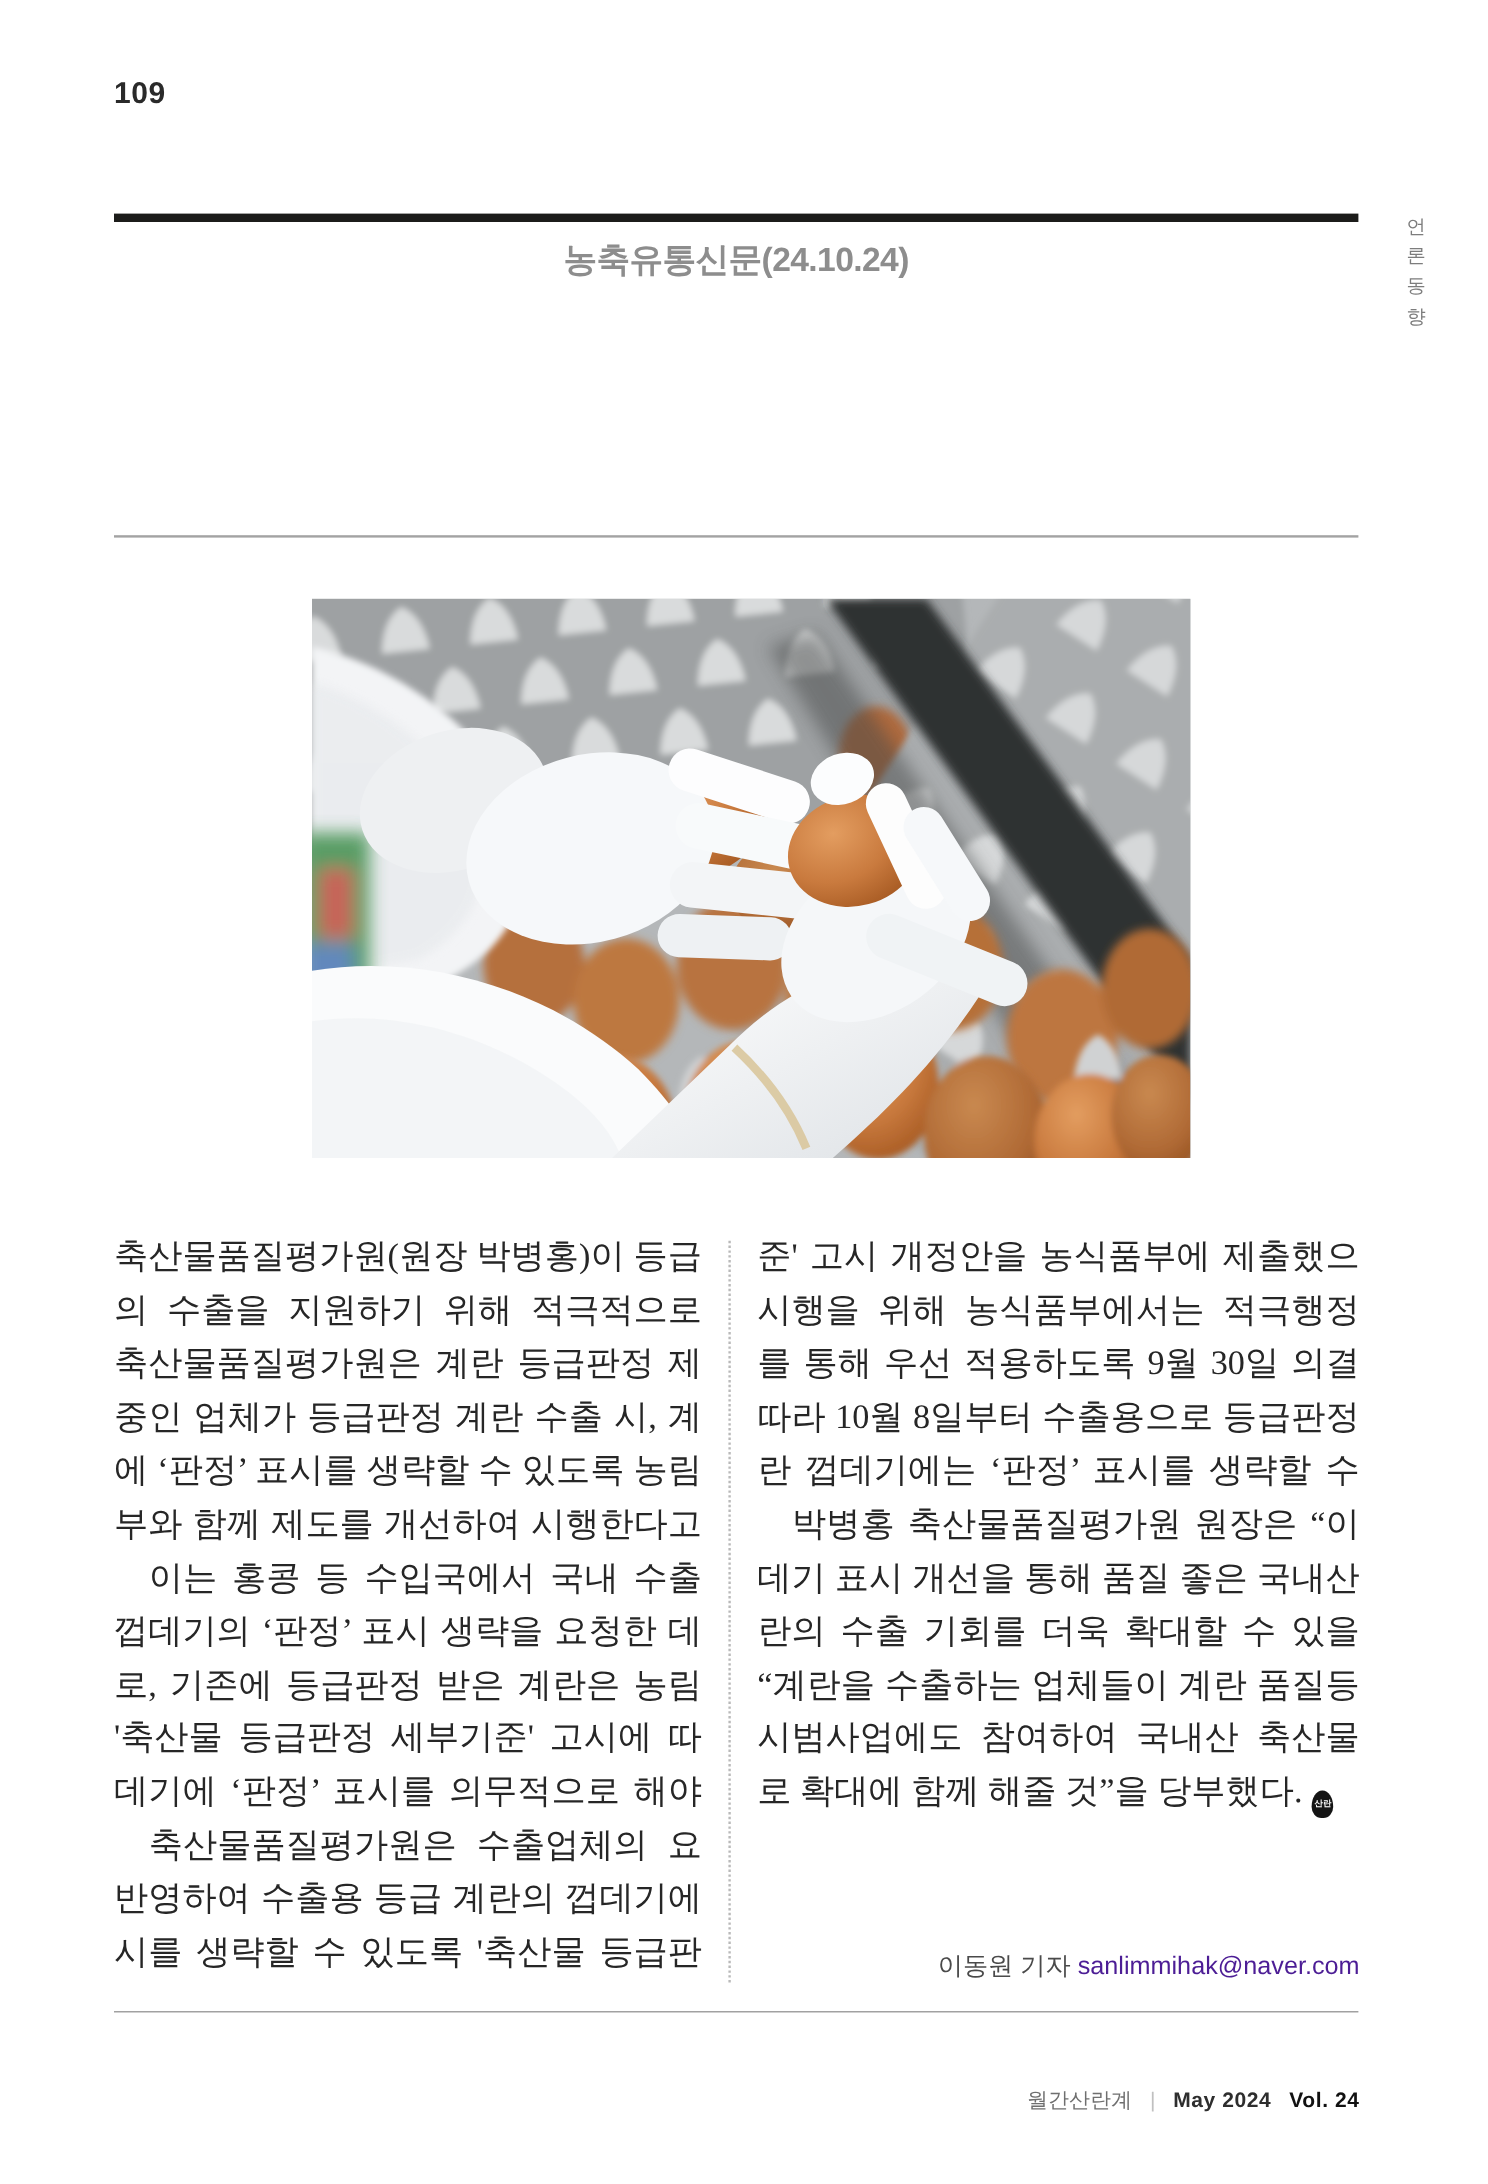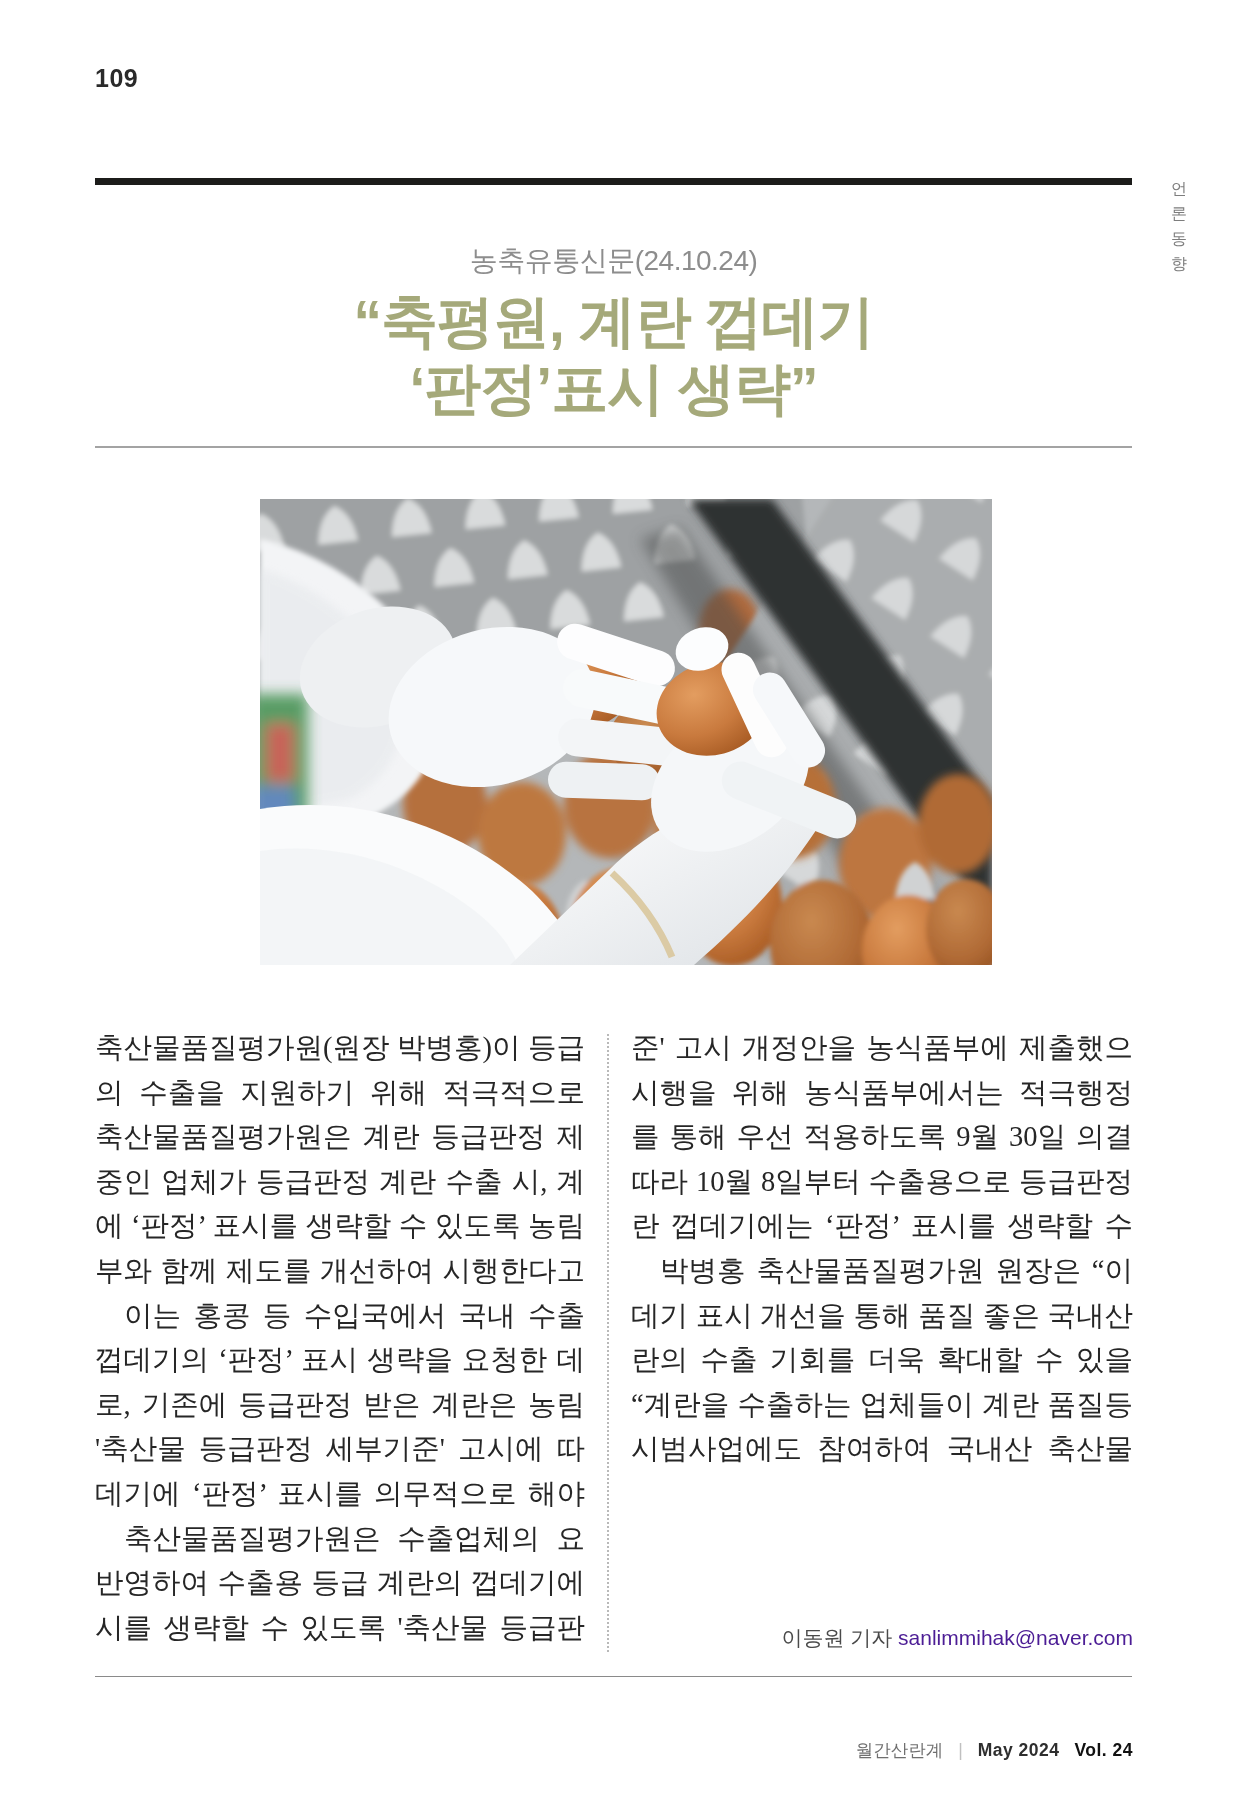--- a/index.html
+++ b/index.html
@@ -11,21 +11,21 @@
 
   
   .page-number{top:64px;left:95px;width:1038px;text-align:left;
     font-size:25px;font-weight:700;color:#2a2a2a;letter-spacing:0.5px;}
   .top-bar{left:95px;top:178px;width:1037px;height:7px;background:#1c1c1a;}
   .side-caption{left:1168px;top:170px;writing-mode:vertical-rl;text-orientation:upright;
     font-size:16px;color:#7d7d7d;letter-spacing:9px;}
 
   
   .headline{left:95px;top:198px;width:1037px;text-align:center;}
-  .source-line{font-size:28px;font-weight:400;color:#8d8d8d;letter-spacing:-0.5px;margin-top:44px;}
+  .source-line{font-size:28px;font-weight:700;color:#8d8d8d;letter-spacing:-0.5px;}
   .main-title{margin-top:8px;font-size:57px;line-height:67px;font-weight:800;
     color:#a5a97a;letter-spacing:-1px;}
 
   .rule-top{left:95px;top:446px;width:1037px;height:2px;background:#a3a3a3;}
   .rule-bottom{left:95px;top:1676px;width:1037px;height:1px;background:#8a8a8a;}
 
   
   .photo{left:260px;top:499px;width:732px;height:466px;overflow:hidden;background:#b4b7b9;}
 
   
@@ -59,24 +59,20 @@
 <body>
 
 <div class="abs page-number">109</div>
 
 <div class="abs top-bar"></div>
 
 <div class="abs side-caption">언론동향</div>
 
 <div class="abs headline">
   <div class="source-line">농축유통신문(24.10.24)</div>
-  <div class="main-title">
-    <div>“축평원, 계란 껍데기</div>
-    <div>‘판정’표시 생략”</div>
-  </div>
 </div>
 
 <div class="abs rule-top"></div>
 
 <div class="abs photo">
   <svg width="732" height="466" viewBox="0 0 732 466">
     <defs>
       <radialGradient id="eggGrad" cx="38%" cy="30%" r="80%">
         <stop offset="0%" stop-color="#e39d60"></stop>
         <stop offset="55%" stop-color="#c97a3e"></stop>
@@ -260,20 +256,23 @@
   <div class="bl">준' 고시 개정안을 농식품부에 제출했으며, 조속한</div>
   <div class="bl">시행을 위해 농식품부에서는 적극행정위원회 심의</div>
   <div class="bl">를 통해 우선 적용하도록 9월 30일 의결했다. 이에</div>
   <div class="bl">따라 10월 8일부터 수출용으로 등급판정 받은 계</div>
   <div class="bl pe">란 껍데기에는 ‘판정’ 표시를 생략할 수 있게 됐다.</div>
   <div class="bl ind">박병홍 축산물품질평가원 원장은 “이번 계란 껍</div>
   <div class="bl">데기 표시 개선을 통해 품질 좋은 국내산 등급 계</div>
   <div class="bl">란의 수출 기회를 더욱 확대할 수 있을 것”이라며</div>
   <div class="bl">“계란을 수출하는 업체들이 계란 품질등급인증제</div>
   <div class="bl">시범사업에도 참여하여 국내산 축산물의 해외판</div>
+  <div class="bl pe"><span>로 확대에 함께 해줄 것”을 당부했다.</span><span class="end-mark">
+        <span>산란</span>
+      </span></div>
 </div>
 
 <div class="abs byline">
   <span>이동원 기자</span>
   <span class="email">sanlimmihak@naver.com</span>
 </div>
 
 <div class="abs rule-bottom"></div>
 
 <div class="abs footer">

